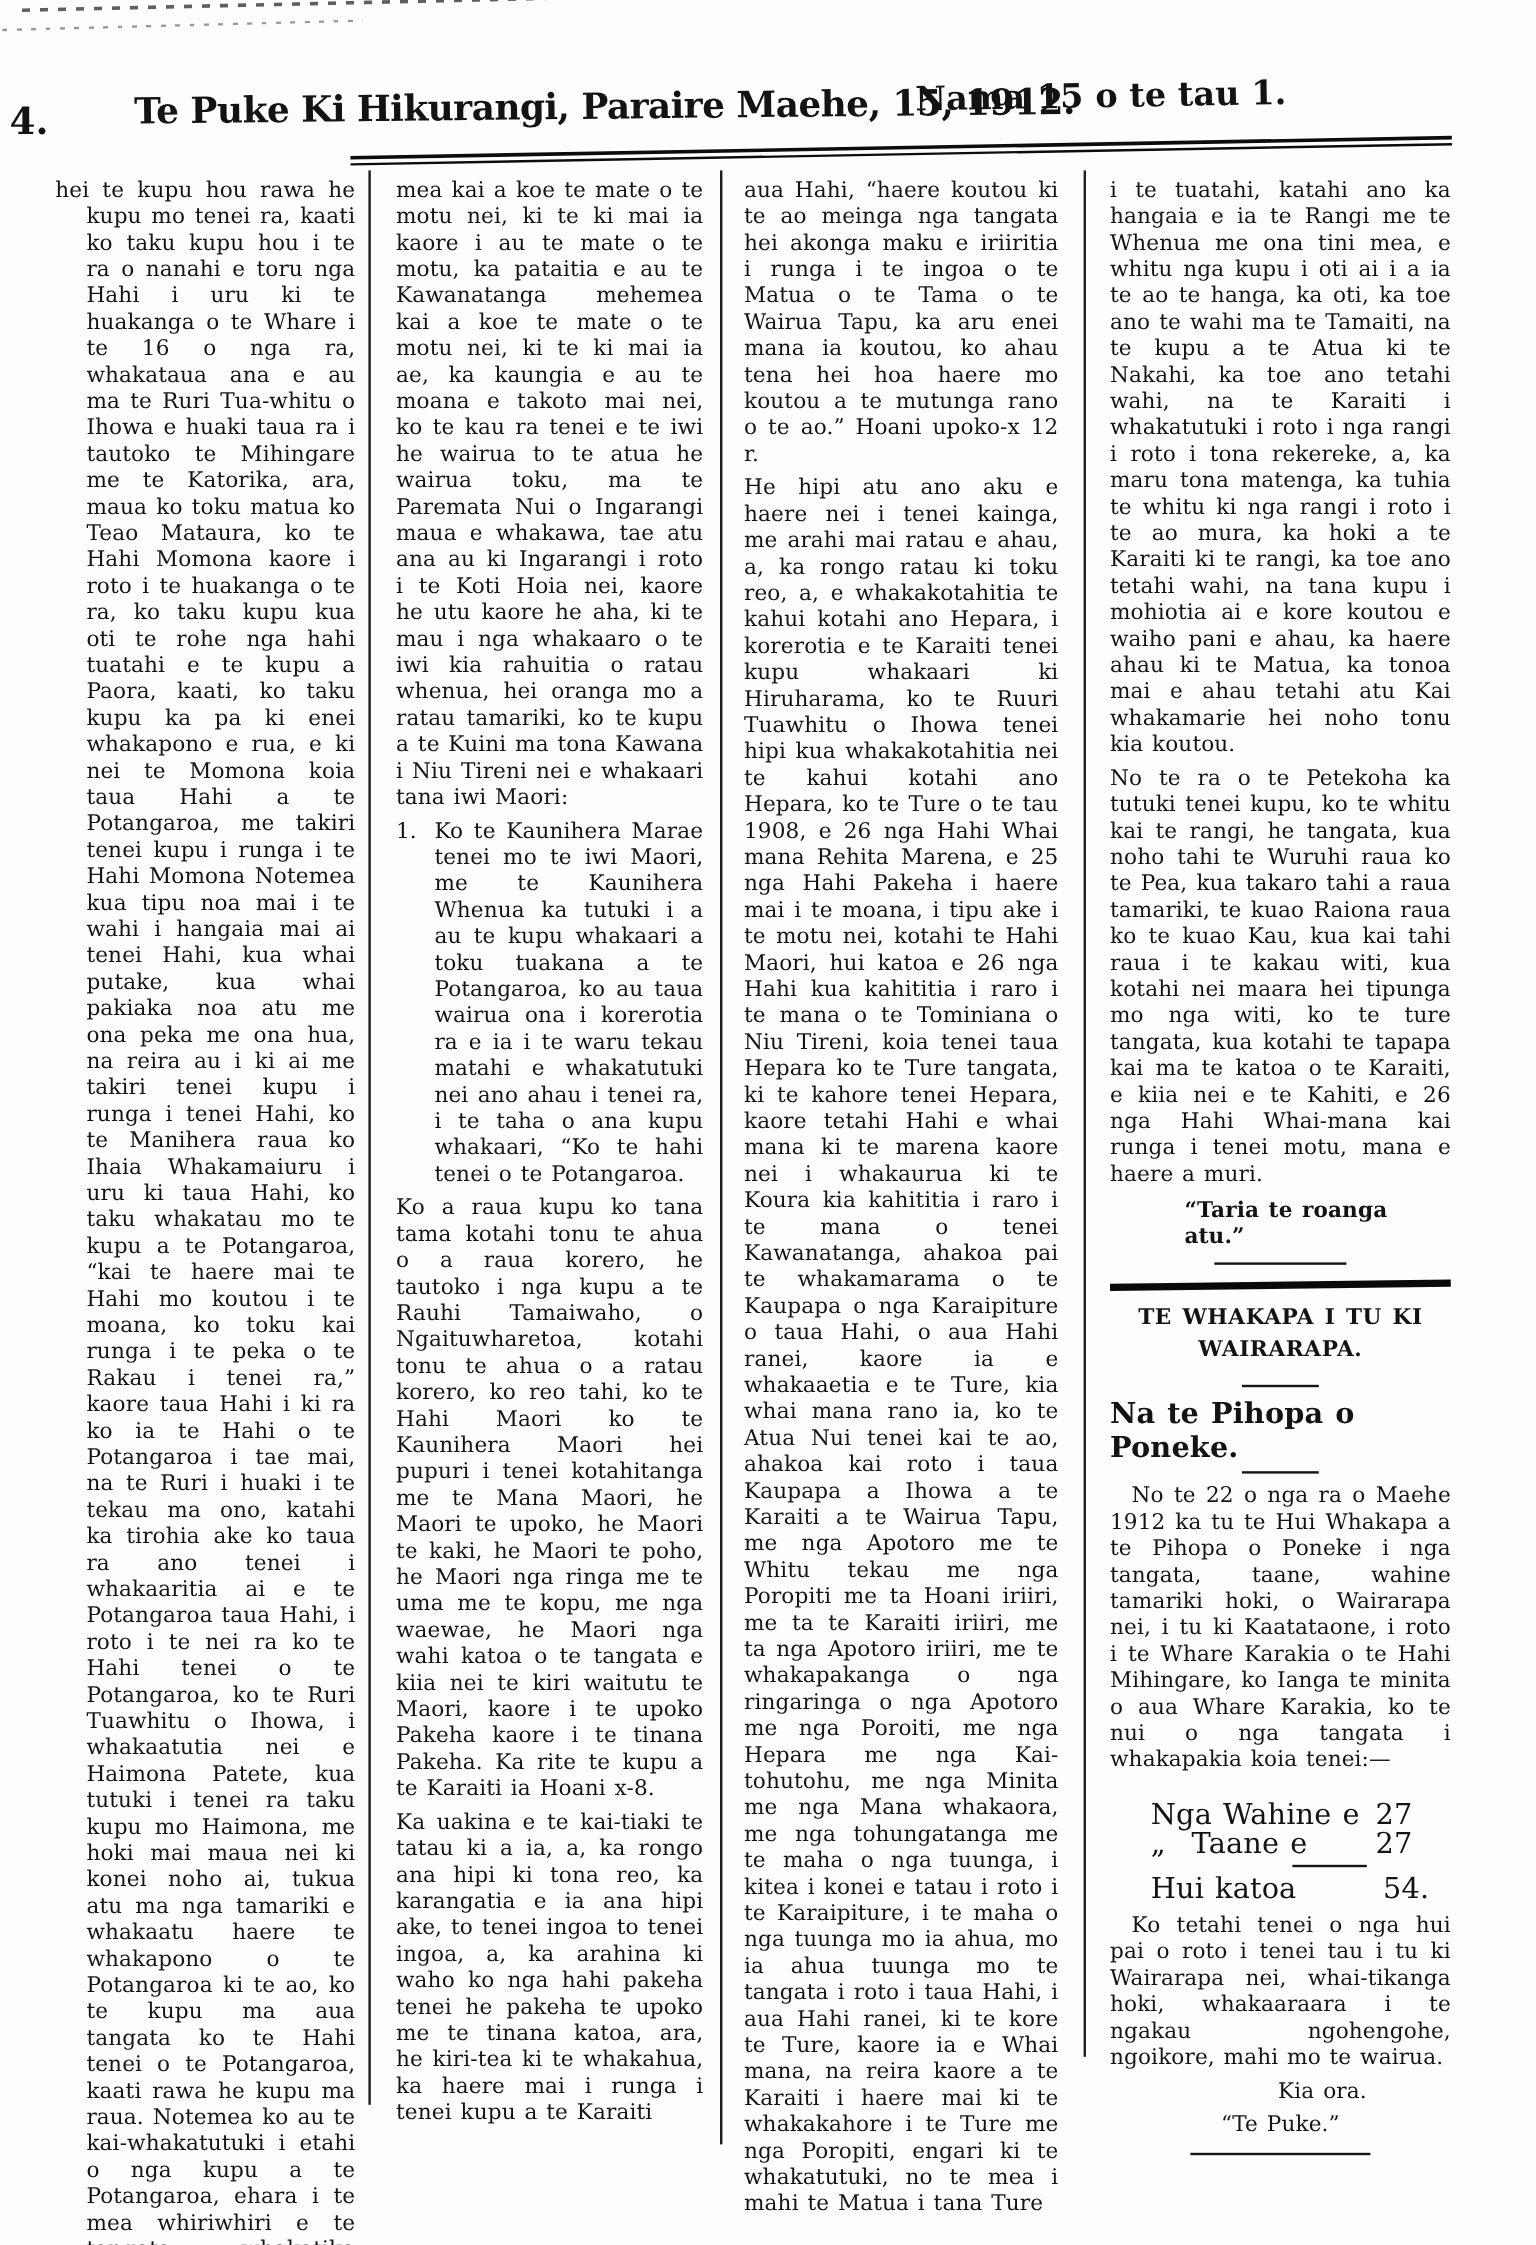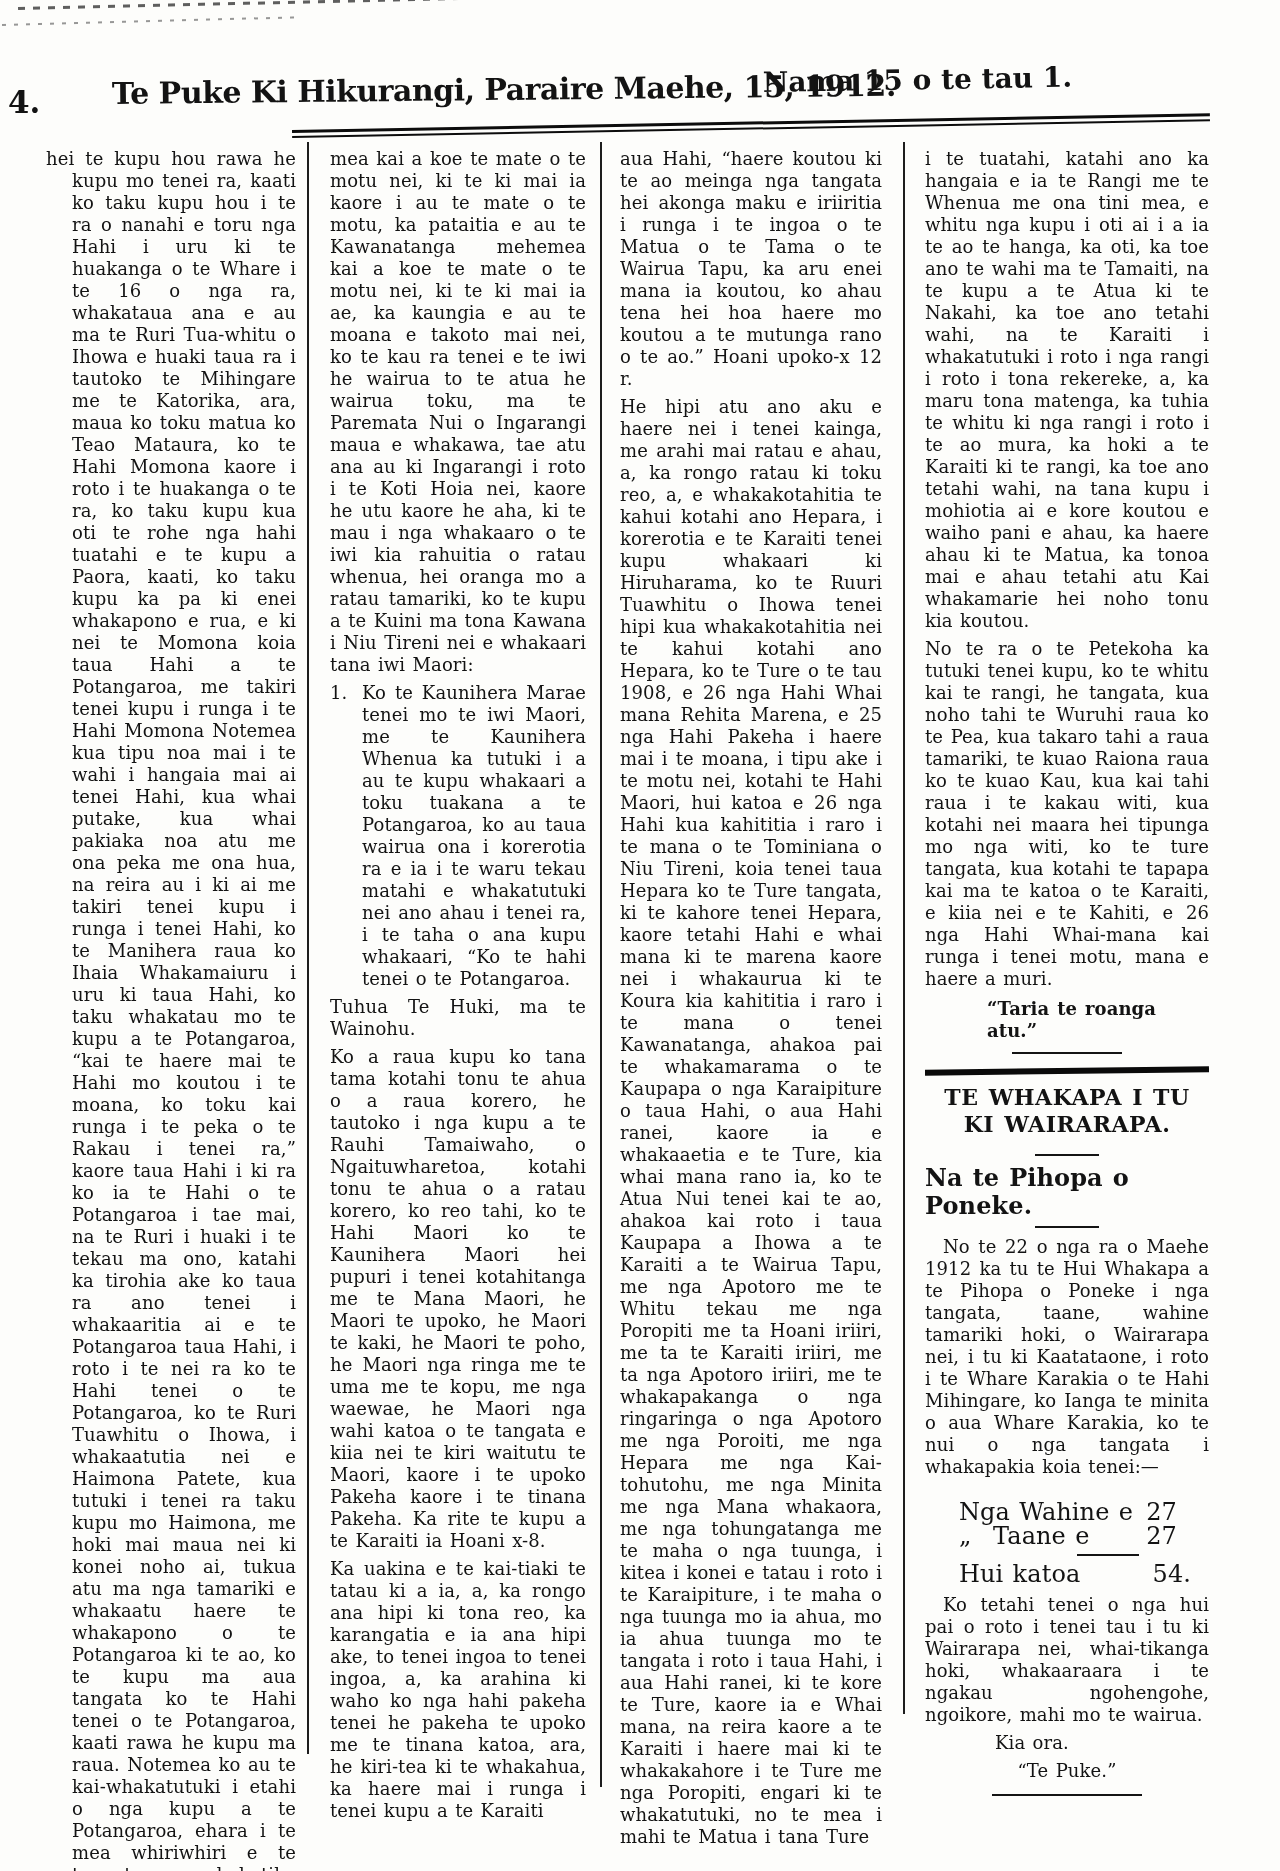--- a/index.html
+++ b/index.html
@@ -39,32 +39,32 @@
   .c4{left:925px;width:284px;}
   .col p{margin:0 0 6px 0;}
   .hang{padding-left:26px;text-indent:-26px;}
   .numitem{display:flex;margin:2px 0 6px 0;}
   .numitem .num{flex:none;width:32px;}
   .numitem p{flex:1;margin:0;}
   .sig{margin:2px 0 8px 0;}
   .closing{text-align:left;padding-left:62px;margin-top:8px !important;font-weight:bold;}
   .endrule{width:110px;height:2px;background:#141414;margin:10px auto 14px auto;}
   .thickbar{height:6px;background:#0a0a0a;margin:8px 0 10px 0;transform:rotate(-0.7deg);}
-  .art2head{font-size:22px;line-height:27px;font-weight:bold;text-align:center;
+  .art2head{font-size:18px;line-height:27px;font-weight:bold;text-align:center;
     margin:4px 0 16px 0;letter-spacing:0.5px;word-spacing:2px;}
   .shortrule{width:64px;height:2px;background:#141414;margin:6px auto 8px auto;}
   .art2byline{font-size:24px;line-height:28px;font-weight:bold;text-align:left;margin:6px 0 6px 0;}
   .ind{text-indent:18px;}
   .tally{margin:22px 0 8px 34px;font-size:24px;}
   .trow{display:flex;width:218px;line-height:24px;}
   .trow .val{margin-left:auto;}
   .trow .ditto{flex:none;width:34px;}
   .tallyrule{width:62px;height:2px;background:#141414;margin:6px 0 6px 118px;}
   .trow.total{width:232px;margin-top:2px;}
-  .kiaora{text-align:left;padding-left:70px;margin-top:6px !important;}
+  .kiaora{text-align:center;padding-left:70px;margin-top:6px !important;}
   .tepuke{text-align:center;margin-top:4px !important;}
   .endrule2{width:150px;height:2px;background:#141414;margin:12px auto 0 auto;}
 </style>
 </head>
 <body>
 
 <div class="page">
 
   <div class="noise1"></div>
   <div class="noise2"></div>
@@ -85,21 +85,20 @@
   <section class="col c1">
     <p class="hang">hei te kupu hou rawa he kupu mo tenei ra, kaati ko taku kupu hou i te ra o nanahi e toru nga Hahi i uru ki te huakanga o te Whare i te 16 o nga ra, whakataua ana e au ma te Ruri Tua-whitu o Ihowa e huaki taua ra i tautoko te Mihingare me te Katorika, ara, maua ko toku matua ko Teao Mataura, ko te Hahi Momona kaore i roto i te huakanga o te ra, ko taku kupu kua oti te rohe nga hahi tuatahi e te kupu a Paora, kaati, ko taku kupu ka pa ki enei whakapono e rua, e ki nei te Momona koia taua Hahi a te Potangaroa, me takiri tenei kupu i runga i te Hahi Momona Notemea kua tipu noa mai i te wahi i hangaia mai ai tenei Hahi, kua whai putake, kua whai pakiaka noa atu me ona peka me ona hua, na reira au i ki ai me takiri tenei kupu i runga i tenei Hahi, ko te Manihera raua ko Ihaia Whakamaiuru i uru ki taua Hahi, ko taku whakatau mo te kupu a te Potangaroa, “kai te haere mai te Hahi mo koutou i te moana, ko toku kai runga i te peka o te Rakau i tenei ra,” kaore taua Hahi i ki ra ko ia te Hahi o te Potangaroa i tae mai, na te Ruri i huaki i te tekau ma ono, katahi ka tirohia ake ko taua ra ano tenei i whakaaritia ai e te Potangaroa taua Hahi, i roto i te nei ra ko te Hahi tenei o te Potangaroa, ko te Ruri Tuawhitu o Ihowa, i whakaatutia nei e Haimona Patete, kua tutuki i tenei ra taku kupu mo Haimona, me hoki mai maua nei ki konei noho ai, tukua atu ma nga tamariki e whakaatu haere te whakapono o te Potangaroa ki te ao, ko te kupu ma aua tangata ko te Hahi tenei o te Potangaroa, kaati rawa he kupu ma raua. Notemea ko au te kai-whakatutuki i etahi o nga kupu a te Potangaroa, ehara i te mea whiriwhiri e te tangata, whakatika tonu ake au ko te Tiriti-o-Waitangi ka riro mai, ka rite tena kupu i a au, whakatika tonu ake au ka uru ki roto ki te Koti Hoia ra, ehara i te mea whiriwhiri na te tangata, kau atu ana i te Moana-nui-a-kiwa e takoto mai nei, ka rite te kupu a te Potangaroa, ka pataitia e ahau te Kingi ra, mehe-</p>
   </section>
 
   <section class="col c2">
     <p>mea kai a koe te mate o te motu nei, ki te ki mai ia kaore i au te mate o te motu, ka pataitia e au te Kawanatanga mehemea kai a koe te mate o te motu nei, ki te ki mai ia ae, ka kaungia e au te moana e takoto mai nei, ko te kau ra tenei e te iwi he wairua to te atua he wairua toku, ma te Paremata Nui o Ingarangi maua e whakawa, tae atu ana au ki Ingarangi i roto i te Koti Hoia nei, kaore he utu kaore he aha, ki te mau i nga whakaaro o te iwi kia rahuitia o ratau whenua, hei oranga mo a ratau tamariki, ko te kupu a te Kuini ma tona Kawana i Niu Tireni nei e whakaari tana iwi Maori:</p>
     <div class="numitem">
       <span class="num">1.</span>
       <p>Ko te Kaunihera Marae tenei mo te iwi Maori, me te Kaunihera Whenua ka tutuki i a au te kupu whakaari a toku tuakana a te Potangaroa, ko au taua wairua ona i korerotia ra e ia i te waru tekau matahi e whakatutuki nei ano ahau i tenei ra, i te taha o ana kupu whakaari, “Ko te hahi tenei o te Potangaroa.</p>
     </div>
-    <p class="sig">Tuhua Te Huki, ma te Wainohu.</p>
     <p>Ko a raua kupu ko tana tama kotahi tonu te ahua o a raua korero, he tautoko i nga kupu a te Rauhi Tamaiwaho, o Ngaituwharetoa, kotahi tonu te ahua o a ratau korero, ko reo tahi, ko te Hahi Maori ko te Kaunihera Maori hei pupuri i tenei kotahitanga me te Mana Maori, he Maori te upoko, he Maori te kaki, he Maori te poho, he Maori nga ringa me te uma me te kopu, me nga waewae, he Maori nga wahi katoa o te tangata e kiia nei te kiri waitutu te Maori, kaore i te upoko Pakeha kaore i te tinana Pakeha. Ka rite te kupu a te Karaiti ia Hoani x-8.</p>
     <p>Ka uakina e te kai-tiaki te tatau ki a ia, a, ka rongo ana hipi ki tona reo, ka karangatia e ia ana hipi ake, to tenei ingoa to tenei ingoa, a, ka arahina ki waho ko nga hahi pakeha tenei he pakeha te upoko me te tinana katoa, ara, he kiri-tea ki te whakahua, ka haere mai i runga i tenei kupu a te Karaiti</p>
   </section>
 
   <section class="col c3">
     <p>aua Hahi, “haere koutou ki te ao meinga nga tangata hei akonga maku e iriiritia i runga i te ingoa o te Matua o te Tama o te Wairua Tapu, ka aru enei mana ia koutou, ko ahau tena hei hoa haere mo koutou a te mutunga rano o te ao.” Hoani upoko-x 12 r.</p>
     <p>He hipi atu ano aku e haere nei i tenei kainga, me arahi mai ratau e ahau, a, ka rongo ratau ki toku reo, a, e whakakotahitia te kahui kotahi ano Hepara, i korerotia e te Karaiti tenei kupu whakaari ki Hiruharama, ko te Ruuri Tuawhitu o Ihowa tenei hipi kua whakakotahitia nei te kahui kotahi ano Hepara, ko te Ture o te tau 1908, e 26 nga Hahi Whai mana Rehita Marena, e 25 nga Hahi Pakeha i haere mai i te moana, i tipu ake i te motu nei, kotahi te Hahi Maori, hui katoa e 26 nga Hahi kua kahititia i raro i te mana o te Tominiana o Niu Tireni, koia tenei taua Hepara ko te Ture tangata, ki te kahore tenei Hepara, kaore tetahi Hahi e whai mana ki te marena kaore nei i whakaurua ki te Koura kia kahititia i raro i te mana o tenei Kawanatanga, ahakoa pai te whakamarama o te Kaupapa o nga Karaipiture o taua Hahi, o aua Hahi ranei, kaore ia e whakaaetia e te Ture, kia whai mana rano ia, ko te Atua Nui tenei kai te ao, ahakoa kai roto i taua Kaupapa a Ihowa a te Karaiti a te Wairua Tapu, me nga Apotoro me te Whitu tekau me nga Poropiti me ta Hoani iriiri, me ta te Karaiti iriiri, me ta nga Apotoro iriiri, me te whakapakanga o nga ringaringa o nga Apotoro me nga Poroiti, me nga Hepara me nga Kai-tohutohu, me nga Minita me nga Mana whakaora, me nga tohungatanga me te maha o nga tuunga, i kitea i konei e tatau i roto i te Karaipiture, i te maha o nga tuunga mo ia ahua, mo ia ahua tuunga mo te tangata i roto i taua Hahi, i aua Hahi ranei, ki te kore te Ture, kaore ia e Whai mana, na reira kaore a te Karaiti i haere mai ki te whakakahore i te Ture me nga Poropiti, engari ki te whakatutuki, no te mea i mahi te Matua i tana Ture</p>
   </section>
 
   <section class="col c4">

